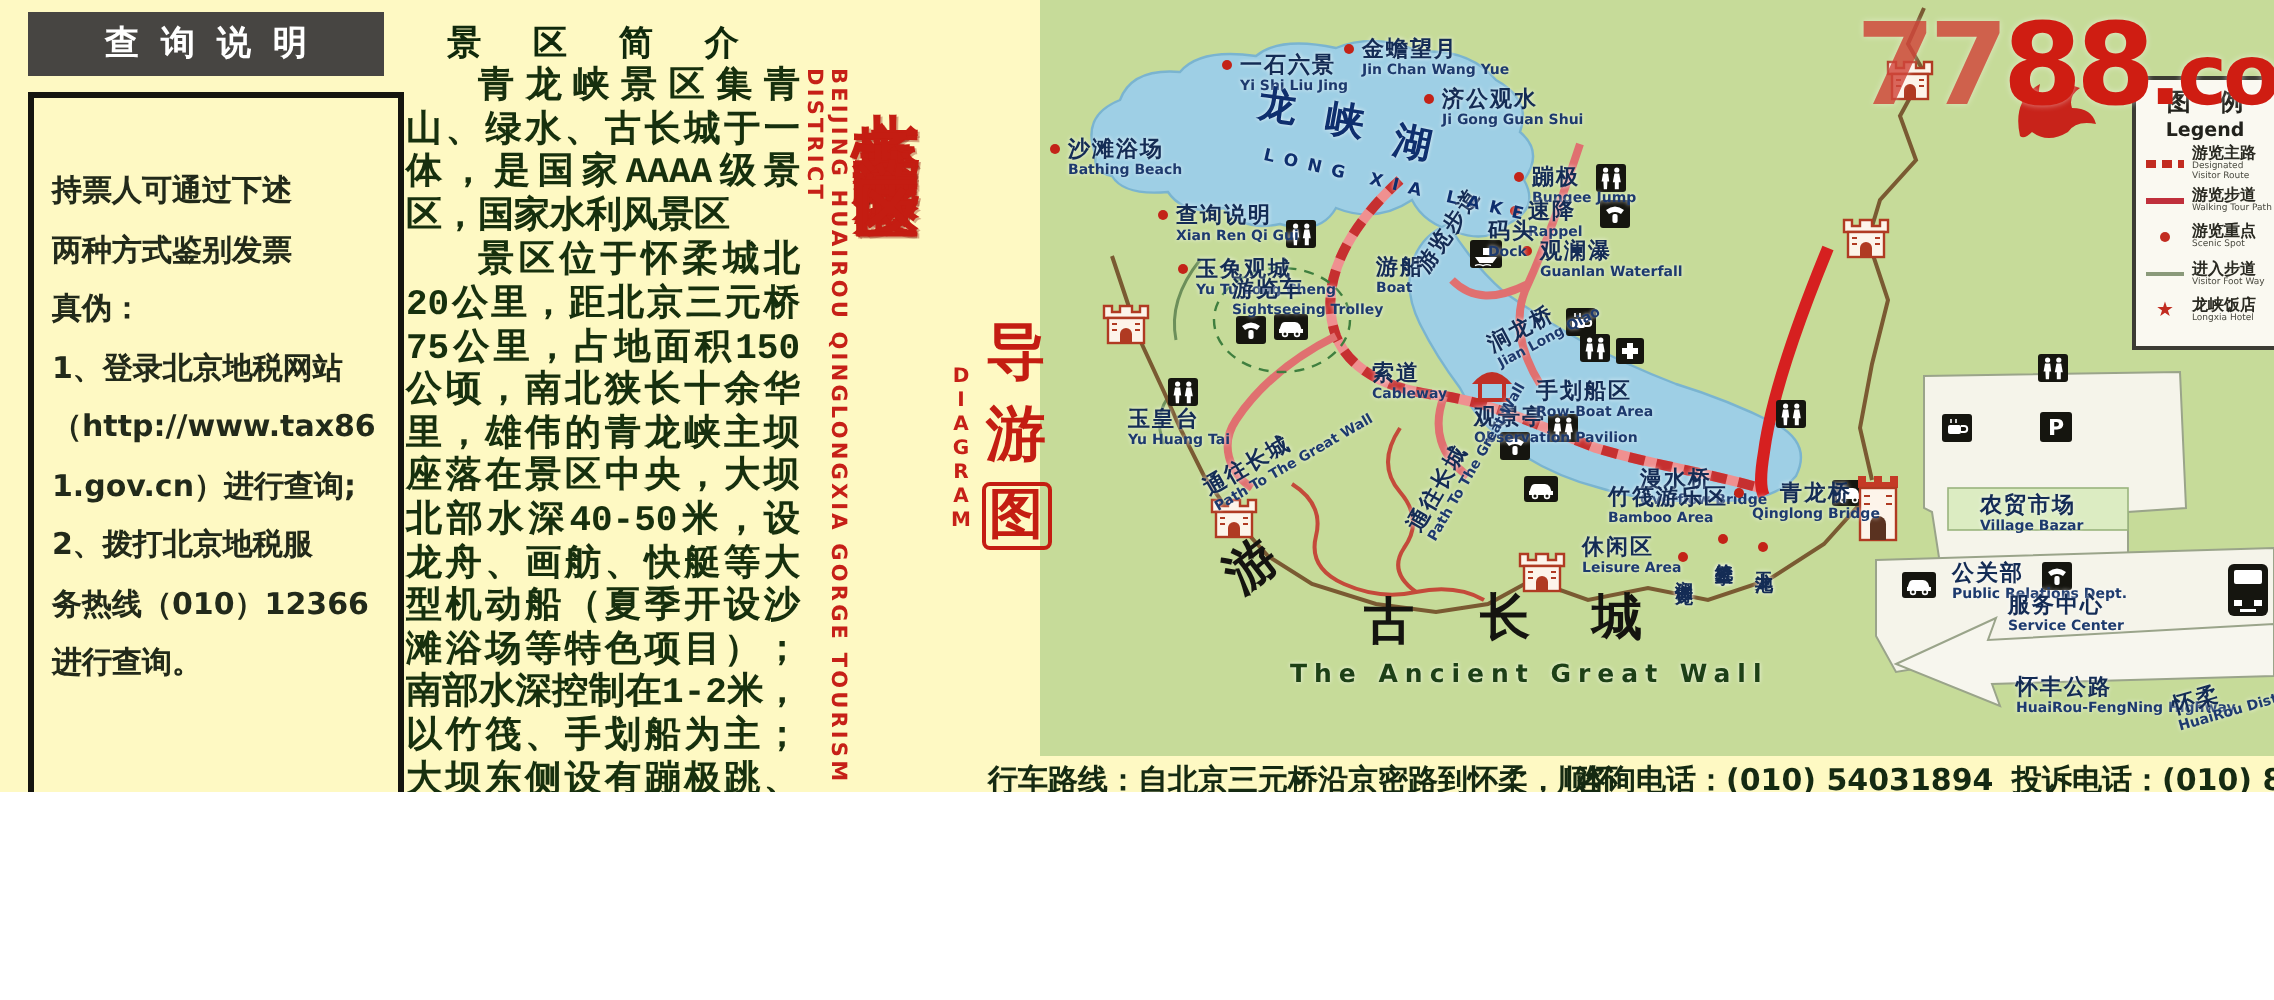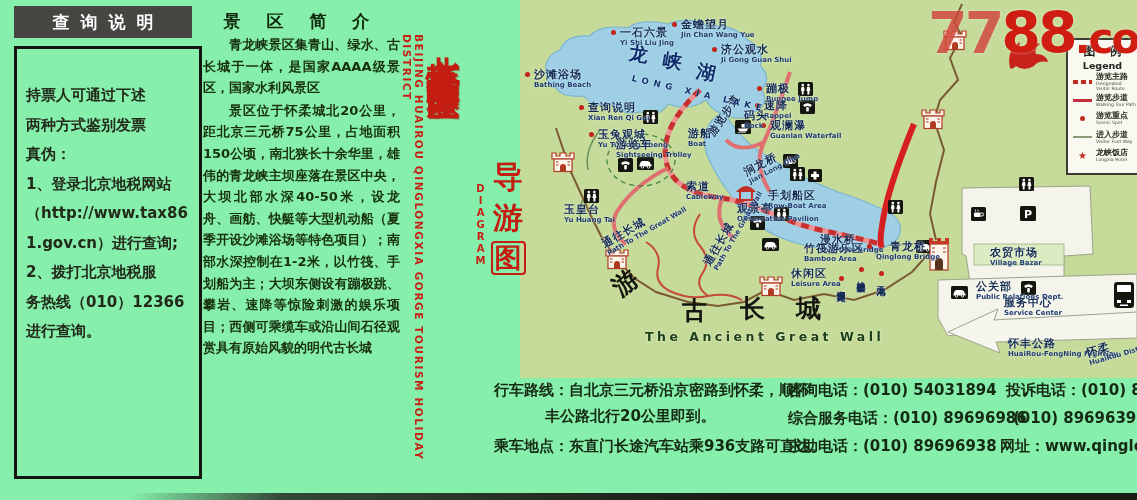--- a/index.html
+++ b/index.html
@@ -1,29 +1,29 @@
 <!DOCTYPE html>
 <html><head>
 <meta charset="utf-8">
 <style>
   html,body{margin:0;padding:0;}
-  #page{position:relative;width:1137px;height:500px;background:#86efac;overflow:hidden;
+  #page{position:relative;width:1137px;height:396px;background:#fef9c3;overflow:hidden;
         font-family:"DejaVu Sans","Liberation Sans",sans-serif;}
   
   #lp-header{position:absolute;left:14px;top:6px;width:178px;height:32px;background:#474542;
              color:#fff;font-size:17px;font-weight:bold;letter-spacing:11px;text-align:center;
              line-height:32px;text-indent:11px;}
   #lp-box{position:absolute;left:14px;top:46px;width:173px;height:395px;border:3px solid #15150f;
           padding:32px 0 0 9px;box-sizing:content-box;}
   .lp-line{font-size:15px;font-weight:bold;color:#222a1a;line-height:29.5px;white-space:nowrap;}
   
   #intro{position:absolute;left:203px;top:10px;width:197px;color:#17300e;}
   #intro-title{font-size:17px;font-weight:bold;letter-spacing:10px;text-align:center;color:#10290c;}
-  .intro-p{font-size:13px;font-weight:600;line-height:21.6px;text-align:justify;
-           text-indent:2em;margin:1px 0 0 0;}
+  .intro-p{font-size:18px;font-weight:600;line-height:21.6px;text-align:justify;
+           text-indent:2em;margin:1px 0 0 0;font-family:Liberation Mono, monospace;}
   
   #banner-en{position:absolute;left:401px;top:34px;height:440px;writing-mode:vertical-rl;
              font-size:10.5px;font-weight:bold;letter-spacing:1.6px;color:#c62017;}
   #banner-cn{position:absolute;left:420px;top:30px;height:450px;writing-mode:vertical-rl;
              font-size:33px;font-weight:bold;letter-spacing:3px;color:#c41d12;
              text-shadow:1px 1px 0 rgba(140,20,10,.35);}
   #guide-en{position:absolute;left:475px;top:183px;writing-mode:vertical-rl;text-orientation:upright;
             font-size:10px;font-weight:bold;letter-spacing:1px;color:#c62017;}
   #guide-cn{position:absolute;left:490px;top:156px;width:36px;text-align:center;color:#c41d12;font-weight:bold;}
   #guide-cn .gch{display:block;font-size:30px;line-height:41px;}

